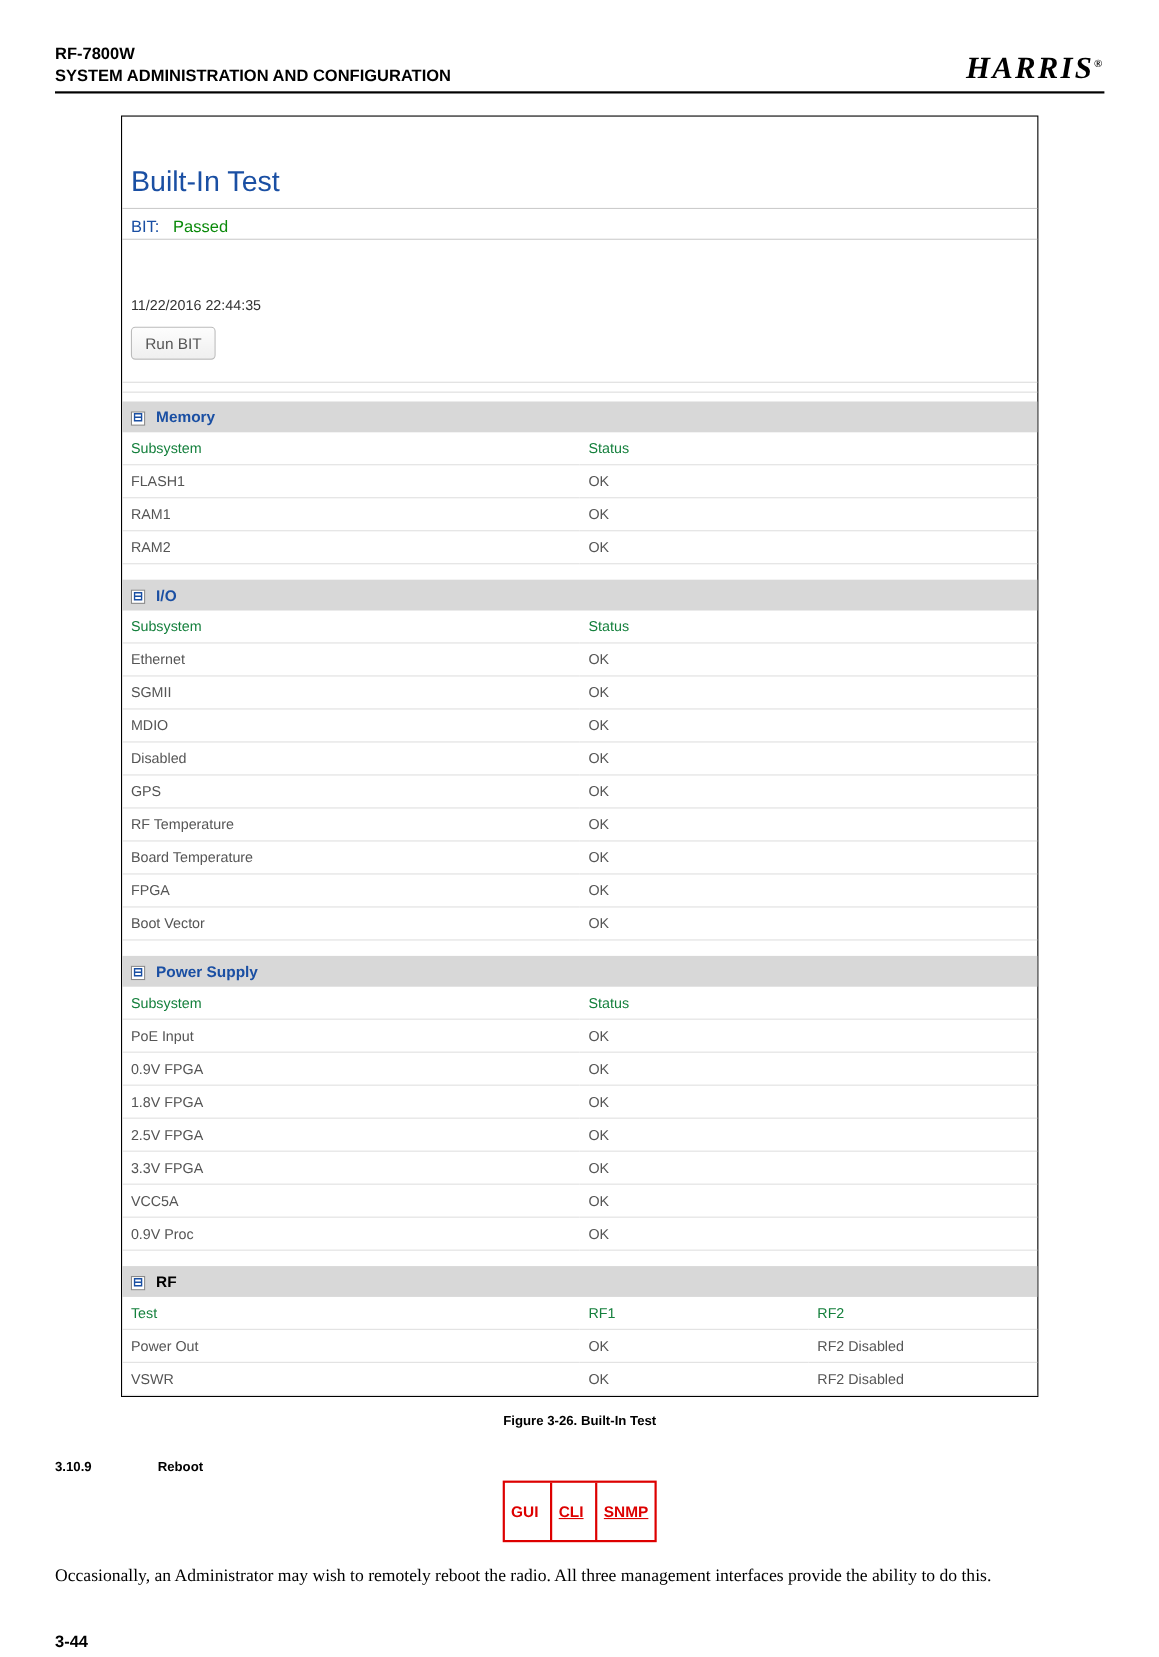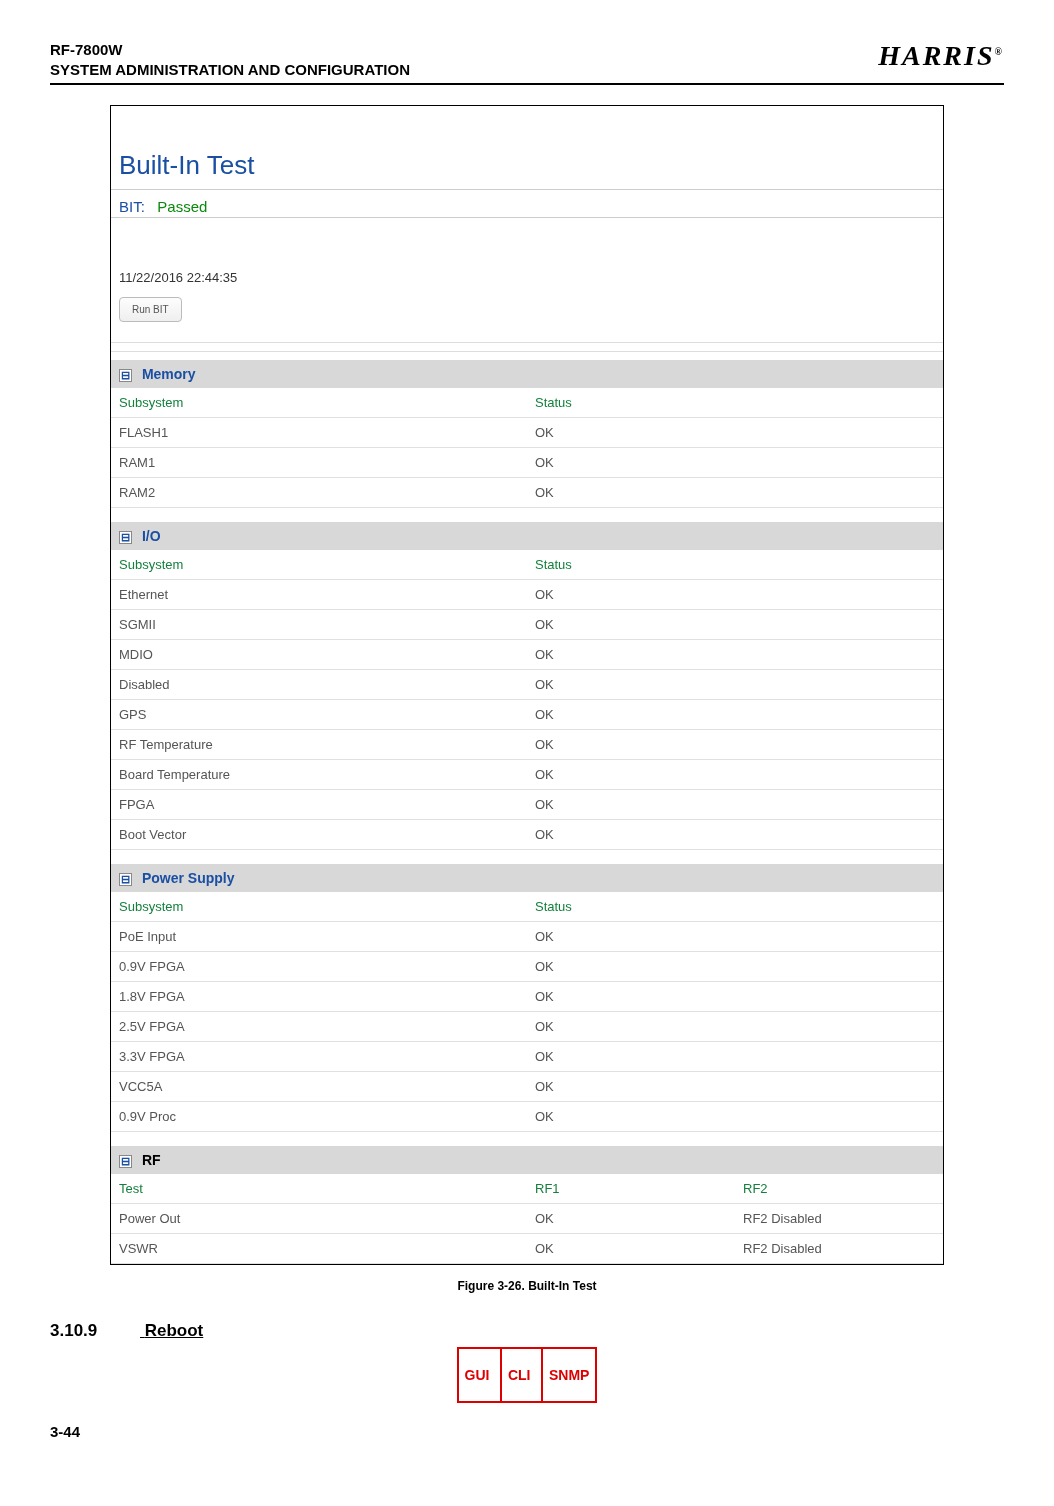--- a/index.html
+++ b/index.html
@@ -10,21 +10,21 @@
     background: #fff;
     color: #000;
     width: 1054px;
   }
   .page {
     padding: 40px 50px 30px 50px;
   }
   .page-header {
     display: flex;
     justify-content: space-between;
-    align-items: flex-start;
+    align-items: flex-end;
     border-bottom: 2px solid #000;
     padding-bottom: 4px;
     margin-bottom: 20px;
   }
   .hdr-left {
     font-weight: bold;
     font-size: 15px;
     line-height: 1.3;
   }
   .hdr-right {
@@ -65,21 +65,21 @@
     color: #333;
     margin-top: 44px;
   }
   .run-btn-wrap { padding: 4px 8px 12px 8px; }
   .run-btn {
     display: inline-block;
     border: 1px solid #bbb;
     border-radius: 4px;
     background: linear-gradient(#fdfdfd, #efefef);
     padding: 6px 12px;
-    font-size: 10px;
+    font-size: 14px;
     color: #555;
     text-align: right;
   }
   .thin-line { border-bottom: 1px solid #ddd; margin: 8px 0; }
   .section-head {
     background: #d8d8d8;
     color: #1a4fa3;
     font-weight: bold;
     font-size: 14px;
     padding: 6px 8px;
@@ -111,42 +111,41 @@
   table.tb th { color: #15803d; }
   .gap { height: 14px; }
   .fig-caption {
     text-align: center;
     font-weight: bold;
     font-size: 12px;
     margin: 14px 0 28px 0;
   }
   .sec-heading {
     font-weight: bold;
-    font-size: 17px;
+    font-size: 12px;
     margin: 8px 0 6px 0;
-    text-decoration: underline;
   }
   .sec-heading .num { display: inline-block; width: 90px; }
   .badges {
     text-align: center;
     margin: 0 0 20px 0;
   }
   .badge-row {
     display: inline-block;
     border: 2px solid #d00;
     line-height: 20px;
   }
   .badge {
     display: inline-block;
     color: #d00;
     font-weight: bold;
     font-size: 14px;
     padding: 16px 6px;
   }
-  .badge + .badge { border-left: 2px solid #d00; }
+  .badge + .badge { border-left: 2px solid #d00; text-decoration: underline; }
   .body-text {
     font-size: 16px;
     line-height: 1.35;
     margin: 0 0 40px 0;
     font-family: 'Times New Roman', Times, serif;
   }
   .page-num {
     font-weight: bold;
     font-size: 15px;
   }
@@ -332,15 +331,16 @@
   </div>
 
   <div class="badges">
     <span class="badge-row">
       <span class="badge">GUI</span>
       <span class="badge">CLI</span>
       <span class="badge">SNMP</span>
     </span>
   </div>
 
+  <p class="body-text">Occasionally, an Administrator may wish to remotely reboot the radio. All three management interfaces provide the ability to do this.</p>
 
   <div class="page-num">3-44</div>
 </div>
 
 </body></html>

